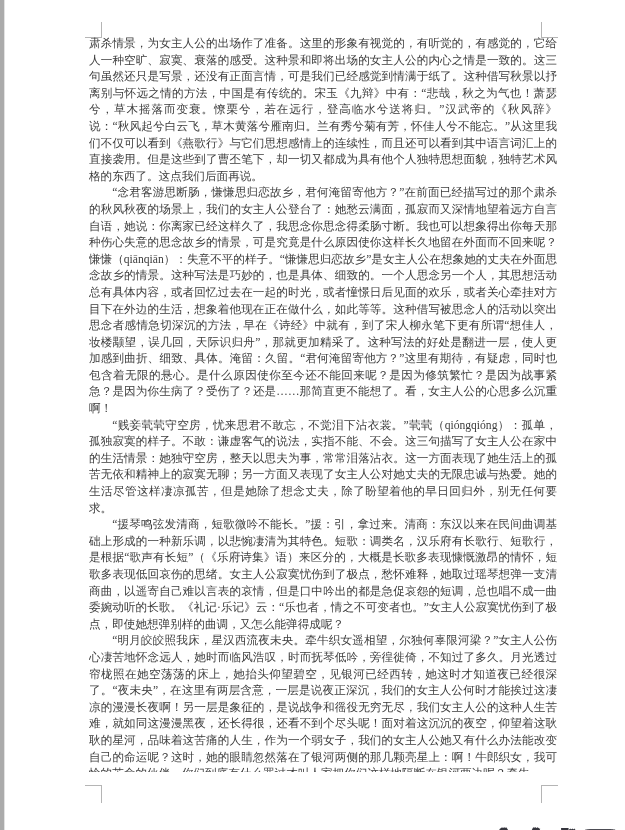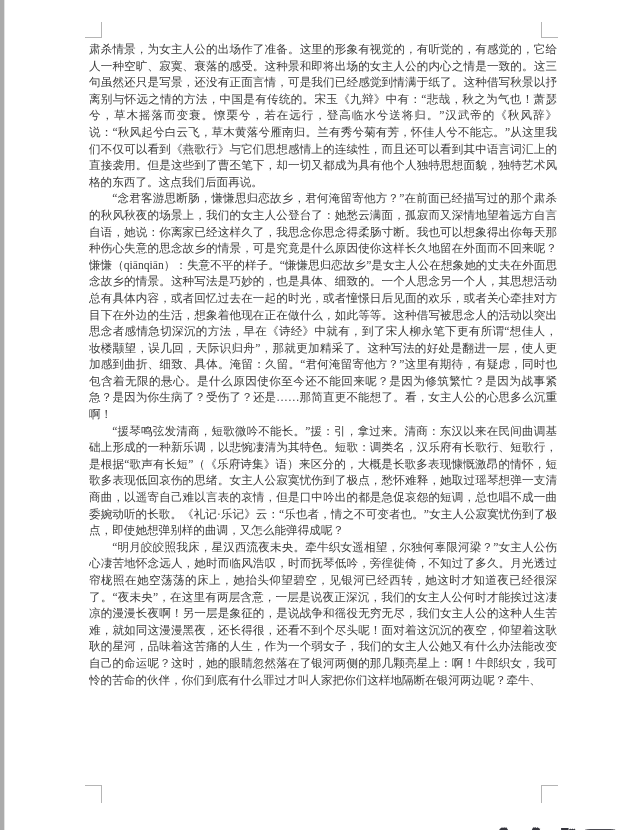--- a/index.html
+++ b/index.html
@@ -28,21 +28,21 @@
     border-left:1px solid #b5b5b5;border-top:1px solid #b5b5b5;}
   .text-area{
     position:absolute;left:84px;top:36px;width:468px;height:736px;
     overflow:hidden;
     color:#3c3c3c;
     font-size:11.6px;line-height:16.6px;
     text-align:justify;
     text-justify:inter-ideograph;
   }
   .text-area p{margin:0;padding:0;text-indent:2em;}
-  .text-area p.no-indent{text-indent:0;margin-top:6px;}
+  .text-area p.no-indent{text-indent:0;}
   .watermark{
     position:absolute;left:484px;top:784px;z-index:5;
     font-family:Liberation Serif, serif;
     font-weight:bold;font-size:31px;letter-spacing:1px;
     color:#ffffff;
     -webkit-text-stroke:2.5px #35353d;
     text-shadow:
       -2px -2px 0 #35353d, 2px -2px 0 #35353d,
       -2px  2px 0 #35353d, 2px  2px 0 #35353d,
       -2px  0   0 #35353d, 2px  0   0 #35353d,
@@ -58,18 +58,19 @@
 
 <div class="page">
   <div class="crop-mark tl"></div>
   <div class="crop-mark tr"></div>
   <div class="crop-mark bl"></div>
   <div class="crop-mark br"></div>
 
   <div class="text-area">
     <p class="no-indent">肃杀情景，为女主人公的出场作了准备。这里的形象有视觉的，有听觉的，有感觉的，它给人一种空旷、寂寞、衰落的感受。这种景和即将出场的女主人公的内心之情是一致的。这三句虽然还只是写景，还没有正面言情，可是我们已经感觉到情满于纸了。这种借写秋景以抒离别与怀远之情的方法，中国是有传统的。宋玉《九辩》中有：“悲哉，秋之为气也！萧瑟兮，草木摇落而变衰。憭栗兮，若在远行，登高临水兮送将归。”汉武帝的《秋风辞》说：“秋风起兮白云飞，草木黄落兮雁南归。兰有秀兮菊有芳，怀佳人兮不能忘。”从这里我们不仅可以看到《燕歌行》与它们思想感情上的连续性，而且还可以看到其中语言词汇上的直接袭用。但是这些到了曹丕笔下，却一切又都成为具有他个人独特思想面貌，独特艺术风格的东西了。这点我们后面再说。</p>
     <p>“念君客游思断肠，慊慊思归恋故乡，君何淹留寄他方？”在前面已经描写过的那个肃杀的秋风秋夜的场景上，我们的女主人公登台了：她愁云满面，孤寂而又深情地望着远方自言自语，她说：你离家已经这样久了，我思念你思念得柔肠寸断。我也可以想象得出你每天那种伤心失意的思念故乡的情景，可是究竟是什么原因使你这样长久地留在外面而不回来呢？慊慊（qiānqiān）：失意不平的样子。“慊慊思归恋故乡”是女主人公在想象她的丈夫在外面思念故乡的情景。这种写法是巧妙的，也是具体、细致的。一个人思念另一个人，其思想活动总有具体内容，或者回忆过去在一起的时光，或者憧憬日后见面的欢乐，或者关心牵挂对方目下在外边的生活，想象着他现在正在做什么，如此等等。这种借写被思念人的活动以突出思念者感情急切深沉的方法，早在《诗经》中就有，到了宋人柳永笔下更有所谓“想佳人，妆楼颙望，误几回，天际识归舟”，那就更加精采了。这种写法的好处是翻进一层，使人更加感到曲折、细致、具体。淹留：久留。“君何淹留寄他方？”这里有期待，有疑虑，同时也包含着无限的悬心。是什么原因使你至今还不能回来呢？是因为修筑繁忙？是因为战事紧急？是因为你生病了？受伤了？还是……那简直更不能想了。看，女主人公的心思多么沉重啊！</p>
+    <p>“贱妾茕茕守空房，忧来思君不敢忘，不觉泪下沾衣裳。”茕茕（qióngqióng）：孤单，孤独寂寞的样子。不敢：谦虚客气的说法，实指不能、不会。这三句描写了女主人公在家中的生活情景：她独守空房，整天以思夫为事，常常泪落沾衣。这一方面表现了她生活上的孤苦无依和精神上的寂寞无聊；另一方面又表现了女主人公对她丈夫的无限忠诚与热爱。她的生活尽管这样凄凉孤苦，但是她除了想念丈夫，除了盼望着他的早日回归外，别无任何要求。</p>
     <p>“援琴鸣弦发清商，短歌微吟不能长。”援：引，拿过来。清商：东汉以来在民间曲调基础上形成的一种新乐调，以悲惋凄清为其特色。短歌：调类名，汉乐府有长歌行、短歌行，是根据“歌声有长短”（《乐府诗集》语）来区分的，大概是长歌多表现慷慨激昂的情怀，短歌多表现低回哀伤的思绪。女主人公寂寞忧伤到了极点，愁怀难释，她取过瑶琴想弹一支清商曲，以遥寄自己难以言表的哀情，但是口中吟出的都是急促哀怨的短调，总也唱不成一曲委婉动听的长歌。《礼记·乐记》云：“乐也者，情之不可变者也。”女主人公寂寞忧伤到了极点，即使她想弹别样的曲调，又怎么能弹得成呢？</p>
     <p>“明月皎皎照我床，星汉西流夜未央。牵牛织女遥相望，尔独何辜限河梁？”女主人公伤心凄苦地怀念远人，她时而临风浩叹，时而抚琴低吟，旁徨徙倚，不知过了多久。月光透过帘栊照在她空荡荡的床上，她抬头仰望碧空，见银河已经西转，她这时才知道夜已经很深了。“夜未央”，在这里有两层含意，一层是说夜正深沉，我们的女主人公何时才能挨过这凄凉的漫漫长夜啊！另一层是象征的，是说战争和徭役无穷无尽，我们女主人公的这种人生苦难，就如同这漫漫黑夜，还长得很，还看不到个尽头呢！面对着这沉沉的夜空，仰望着这耿耿的星河，品味着这苦痛的人生，作为一个弱女子，我们的女主人公她又有什么办法能改变自己的命运呢？这时，她的眼睛忽然落在了银河两侧的那几颗亮星上：啊！牛郎织女，我可怜的苦命的伙伴，你们到底有什么罪过才叫人家把你们这样地隔断在银河两边呢？牵牛、</p>
   </div>
 
   <div class="watermark">广东龙网</div>
 </div>
 
 </body></html>

